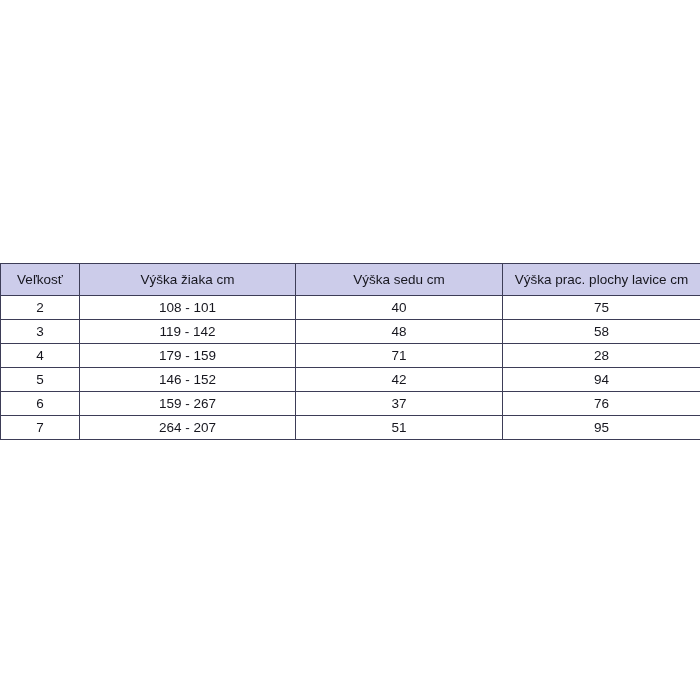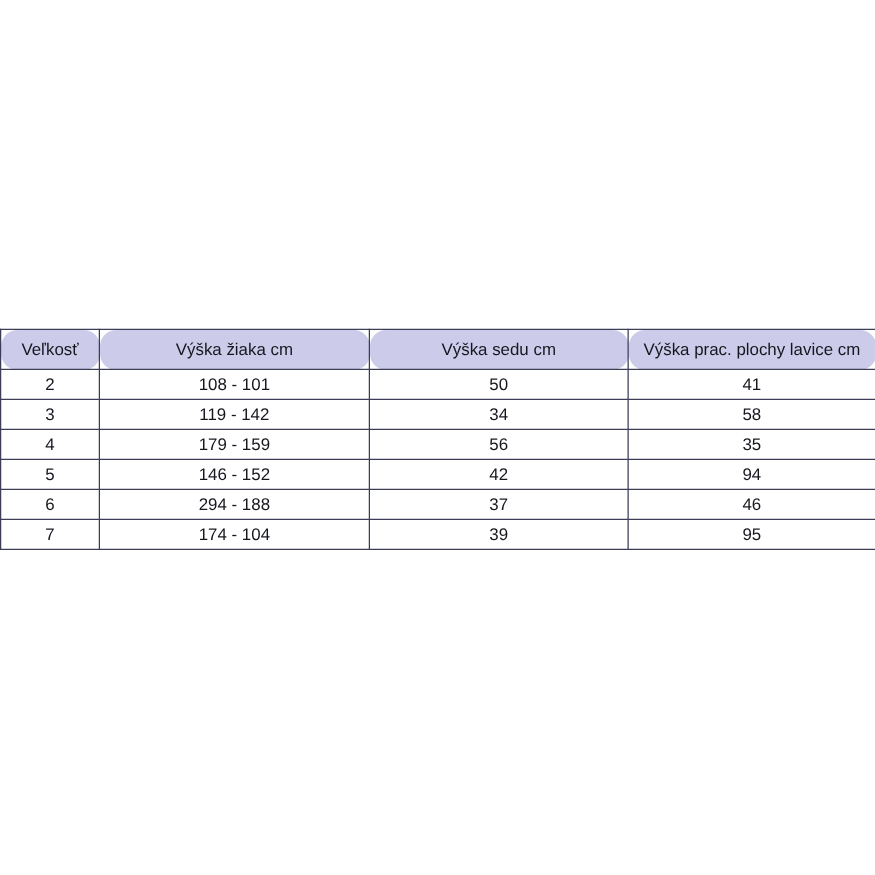--- a/index.html
+++ b/index.html
@@ -40,21 +40,20 @@
     height: 23px;
     line-height: 23px;
     font-weight: normal;
     white-space: nowrap;
   }
   table.size-table thead th {
     background: #ccccea;
     height: 31px;
     line-height: 31px;
     font-size: 13.5px;
-    border-radius: 13px;
   }
   table.size-table tbody td {
     background: #ffffff;
   }
   
   col.c0 { width: 79px; }
   col.c1 { width: 216px; }
   col.c2 { width: 207px; }
   col.c3 { width: 198px; }
 </style>
@@ -75,49 +74,49 @@
           <th>Veľkosť</th>
           <th>Výška žiaka cm</th>
           <th>Výška sedu cm</th>
           <th>Výška prac. plochy lavice cm</th>
         </tr>
       </thead>
       <tbody>
         <tr>
           <td>2</td>
           <td>108 - 101</td>
-          <td>50</td>
-          <td>41</td>
+          <td>40</td>
+          <td>75</td>
         </tr>
         <tr>
           <td>3</td>
           <td>119 - 142</td>
-          <td>34</td>
+          <td>48</td>
           <td>58</td>
         </tr>
         <tr>
           <td>4</td>
           <td>179 - 159</td>
-          <td>56</td>
-          <td>35</td>
+          <td>71</td>
+          <td>28</td>
         </tr>
         <tr>
           <td>5</td>
           <td>146 - 152</td>
           <td>42</td>
           <td>94</td>
         </tr>
         <tr>
           <td>6</td>
-          <td>294 - 188</td>
+          <td>159 - 267</td>
           <td>37</td>
-          <td>46</td>
+          <td>76</td>
         </tr>
         <tr>
           <td>7</td>
-          <td>174 - 104</td>
-          <td>39</td>
+          <td>264 - 207</td>
+          <td>51</td>
           <td>95</td>
         </tr>
       </tbody>
     </table>
   </div>
 </div>
 
 </body></html>

